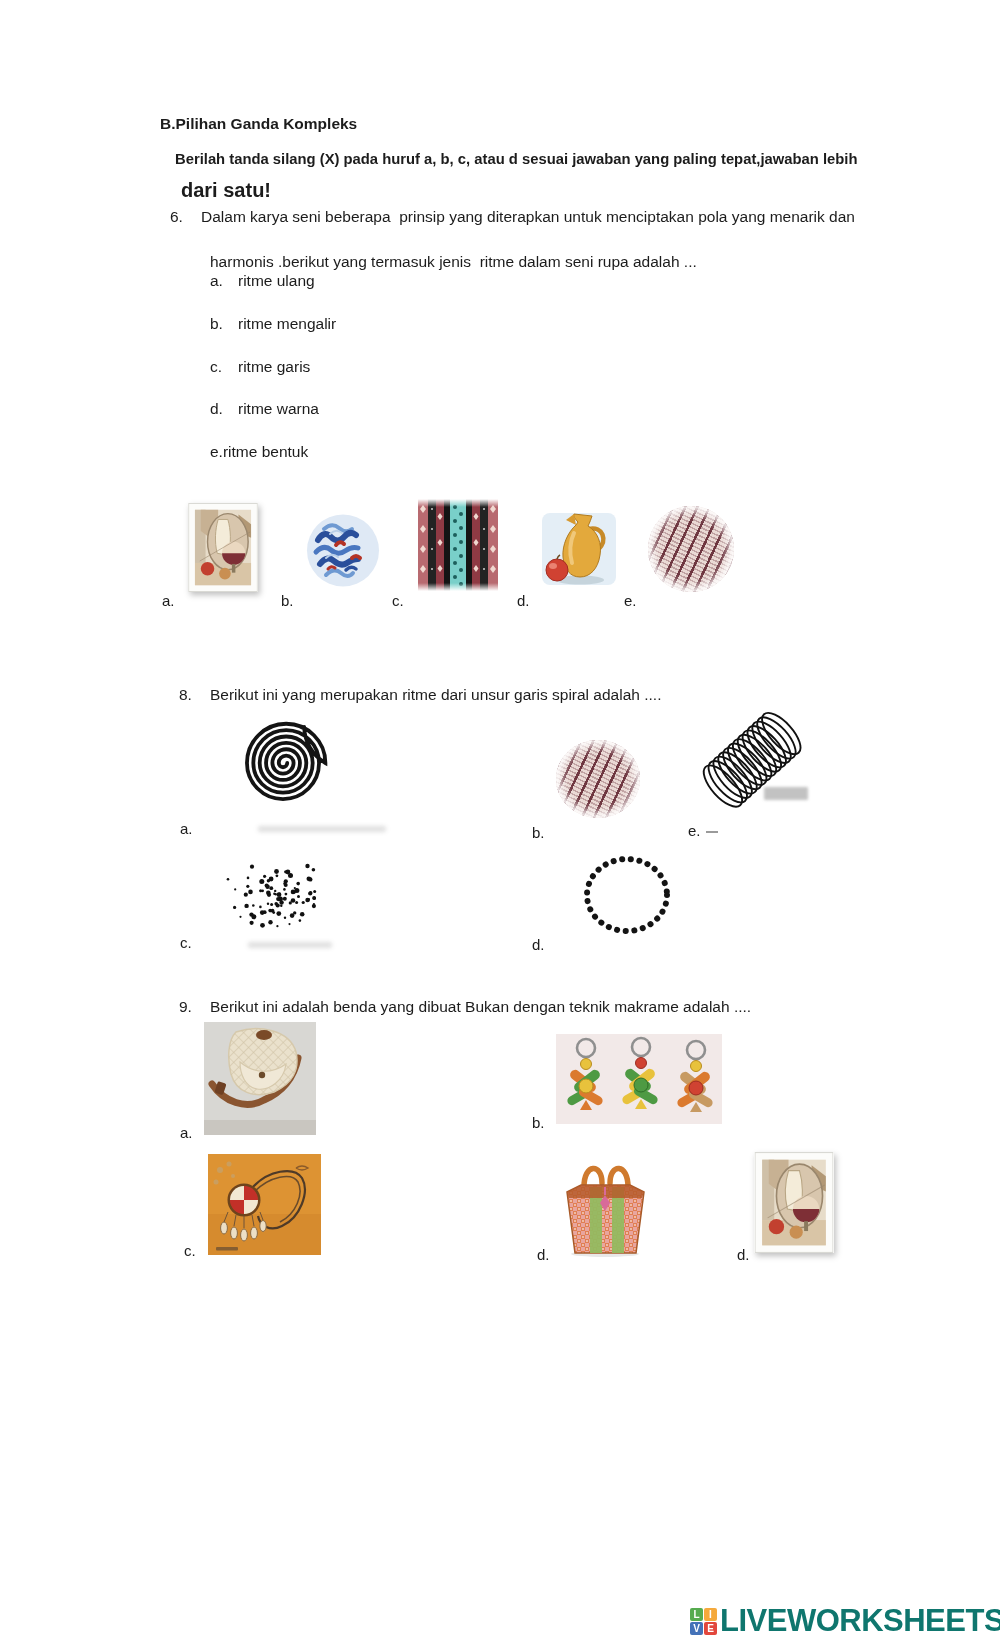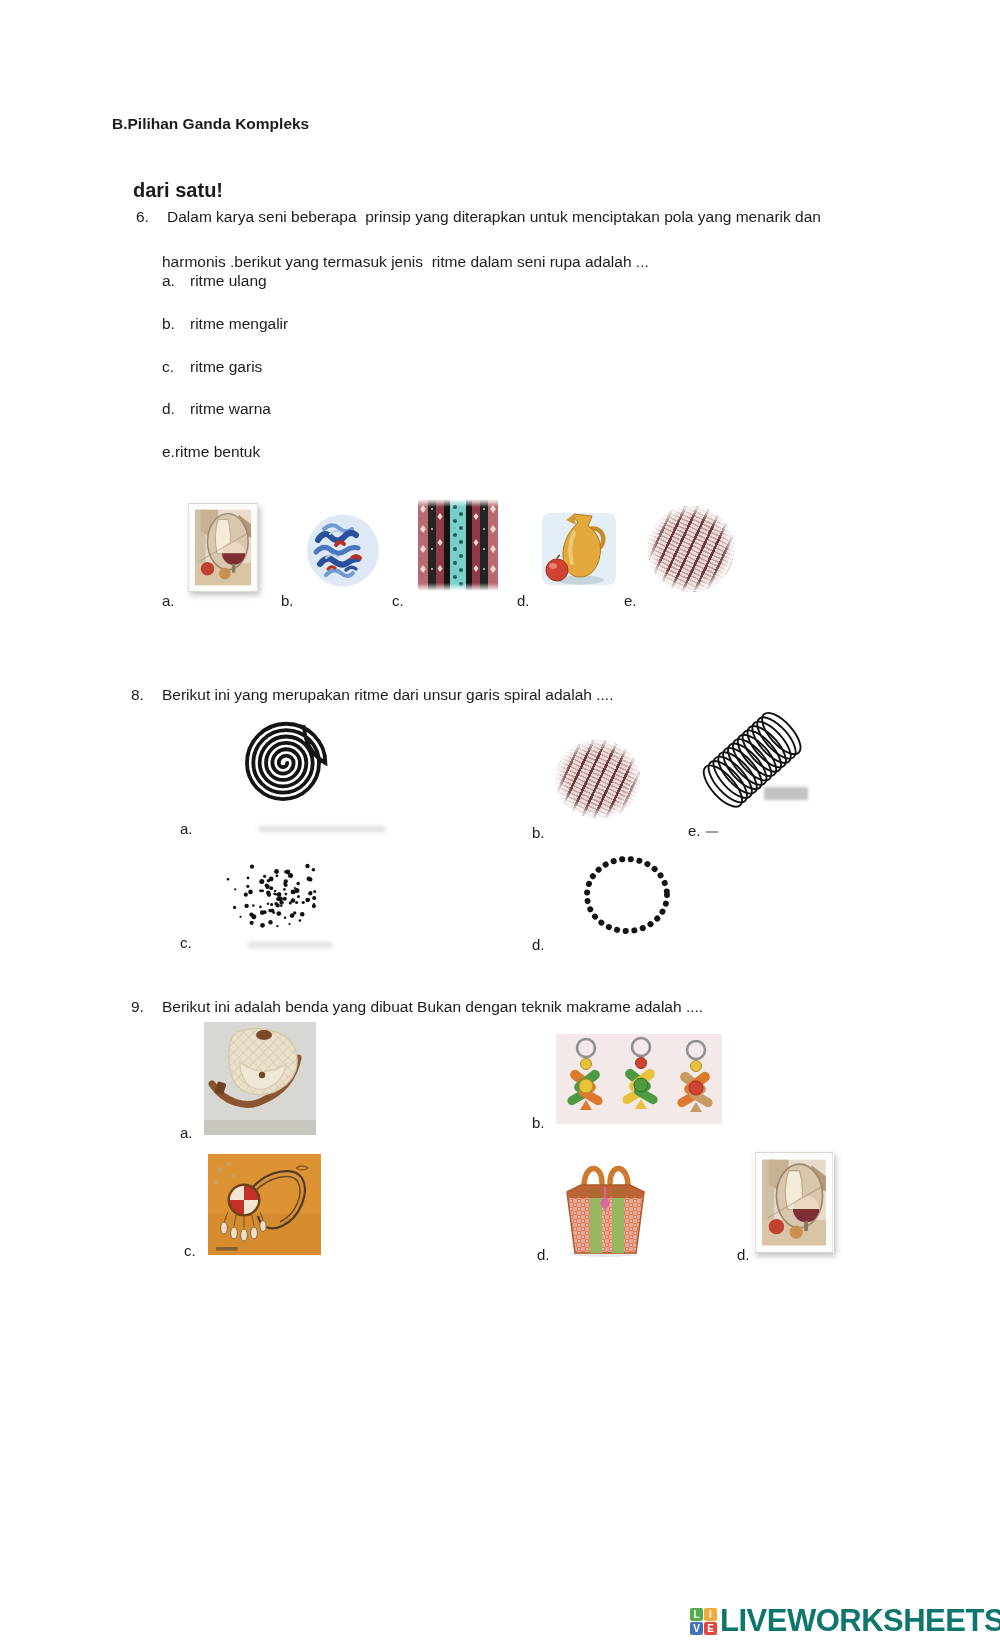--- a/index.html
+++ b/index.html
@@ -1,20 +1,20 @@
 <!DOCTYPE html>
 <html><head>
 <meta charset="utf-8">
 <style>
   html,body{margin:0;padding:0;background:#ffffff;}
   .page{position:relative;width:1000px;height:1647px;background:#fff;overflow:hidden;
         font-family:"Liberation Sans",sans-serif;color:#1c1c1c;}
   .abs{position:absolute;}
   .bold{font-weight:bold;}
-  .txt{font-size:15.5px;line-height:19px;white-space:pre;}
+  .txt{font-size:15.5px;line-height:19px;white-space:pre;margin-left:48px;}
   .qnum{display:inline-block;width:31px;}
   .optletter{display:inline-block;width:28px;}
   .figlabel{font-size:15px;}
   
   .batik{border-radius:50%;
     background:
       repeating-linear-gradient(115deg, rgba(92,30,42,.85) 0 2.5px, rgba(92,30,42,0) 2.5px 11px),
       repeating-linear-gradient(25deg,  rgba(92,30,42,.30) 0 1.5px, transparent 1.5px 4px),
       #ead9d4;
     box-shadow: inset 0 0 10px 5px #ffffff;}
@@ -50,23 +50,24 @@
         <path d="M35,52 a12,12 0 0 0 24,0 Z" fill="#7e2f36"></path>
         <rect x="45.2" y="63" width="3.6" height="9" fill="#8a7a5e"></rect>
         <circle cx="20" cy="68" r="7" fill="#c2402f"></circle>
         <circle cx="38" cy="73" r="6" fill="#c98f52"></circle>
         <path d="M12,60 L64,30" stroke="#9a876d" stroke-width="1" opacity=".6"></path>
       </symbol>
     </defs>
   </svg>
 
   <div class="abs txt bold" style="left:112px;top:114px">B.Pilihan Ganda Kompleks</div>
+  <div class="abs txt bold" style="left:127px;top:150px;font-size:14.8px">Berilah tanda silang (X) pada huruf a, b, c, atau d sesuai jawaban yang paling tepat,jawaban lebih</div>
   <div class="abs txt bold" style="left:133px;top:181px;font-size:20px">dari satu!</div>
 
-  <div class="abs txt" style="left:136px;top:207px"><span class="qnum">6.</span><span>Dalam karya seni beberapa  prinsip yang diterapkan untuk menciptakan pola yang menarik dan</span></div>
+  <div class="abs txt" style="left:122px;top:207px"><span class="qnum">6.</span><span>Dalam karya seni beberapa  prinsip yang diterapkan untuk menciptakan pola yang menarik dan</span></div>
   <div class="abs txt" style="left:162px;top:252px">harmonis .berikut yang termasuk jenis  ritme dalam seni rupa adalah ...</div>
 
   <div class="abs txt" style="left:162px;top:271px"><span class="optletter">a.</span><span>ritme ulang</span></div>
   <div class="abs txt" style="left:162px;top:314px"><span class="optletter">b.</span><span>ritme mengalir</span></div>
   <div class="abs txt" style="left:162px;top:357px"><span class="optletter">c.</span><span>ritme garis</span></div>
   <div class="abs txt" style="left:162px;top:399px"><span class="optletter">d.</span><span>ritme warna</span></div>
   <div class="abs txt" style="left:162px;top:442px">e.ritme bentuk</div>
 
 
   <div class="abs frame" style="left:188px;top:503px;width:70px;height:89px">

